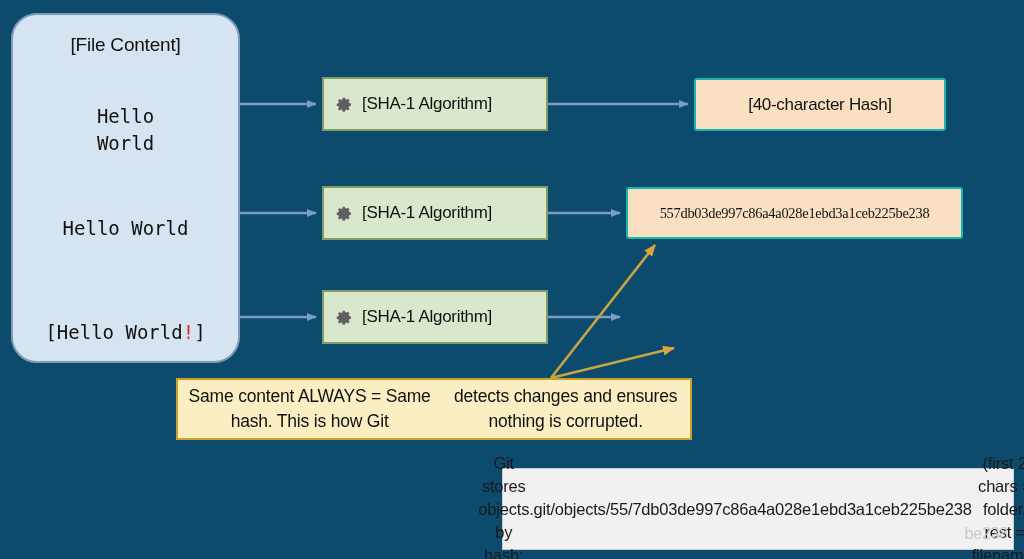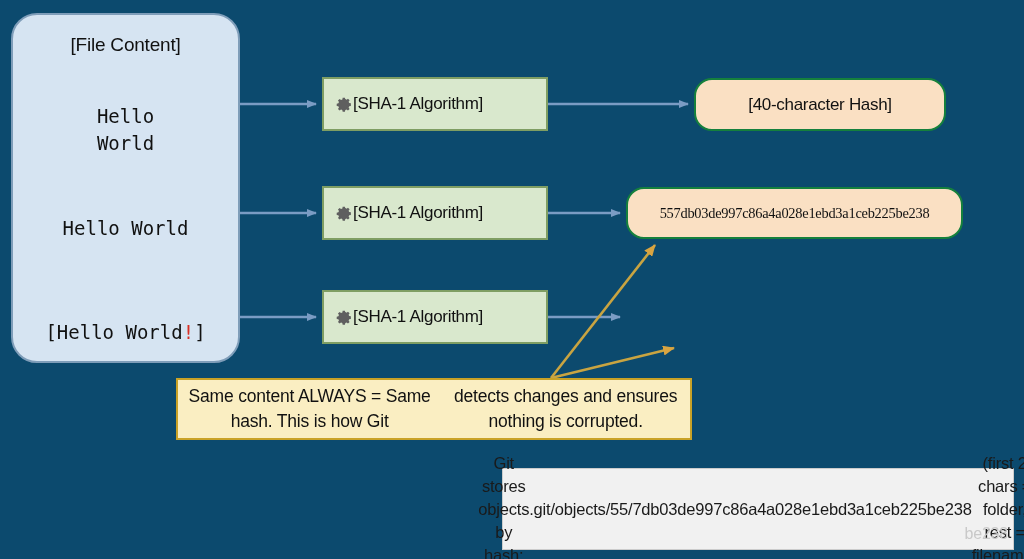--- a/index.html
+++ b/index.html
@@ -66,43 +66,43 @@
     position: absolute;
     left: 322px;
     width: 226px;
     height: 54px;
     background: #d9e8cd;
     border: 2px solid #7f9e63;
     box-sizing: border-box;
     display: flex;
     align-items: center;
     padding-left: 12px;
-    gap: 0;
+    gap: 9px;
   }
   .sha-box.r1 { top: 77px; }
   .sha-box.r2 { top: 186px; }
   .sha-box.r3 { top: 290px; }
   .sha-label {
     font-size: 17px;
     color: #111111;
     letter-spacing: -0.3px;
   }
   .gear {
     width: 17px;
     height: 17px;
     flex: 0 0 auto;
     display: block;
   }
 
   
   .out-box {
     position: absolute;
     background: #fae0c3;
-    border: 2px solid #15803d;
-    border-radius: 18px;
+    border: 2px solid #14b8a6;
+    border-radius: 3px;
     box-sizing: border-box;
     display: flex;
     align-items: center;
     justify-content: center;
     color: #111111;
   }
   .out-box.generic {
     left: 694px;
     top: 78px;
     width: 252px;

